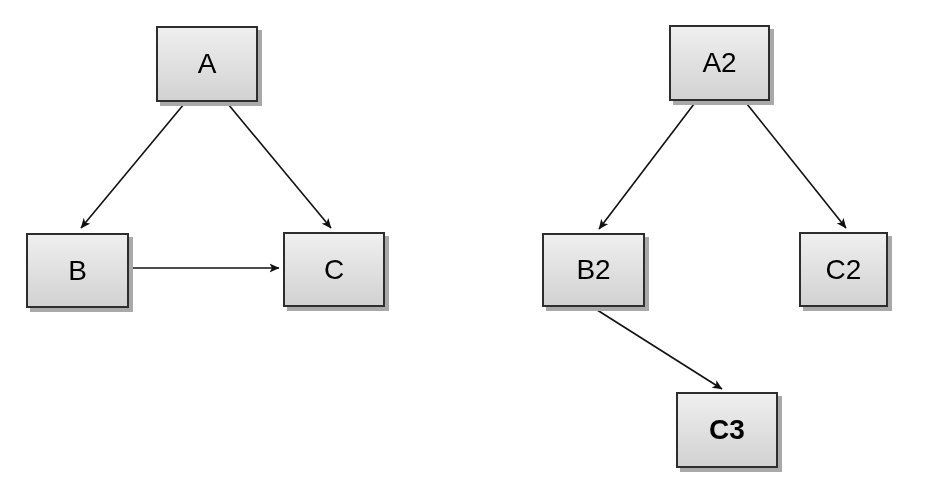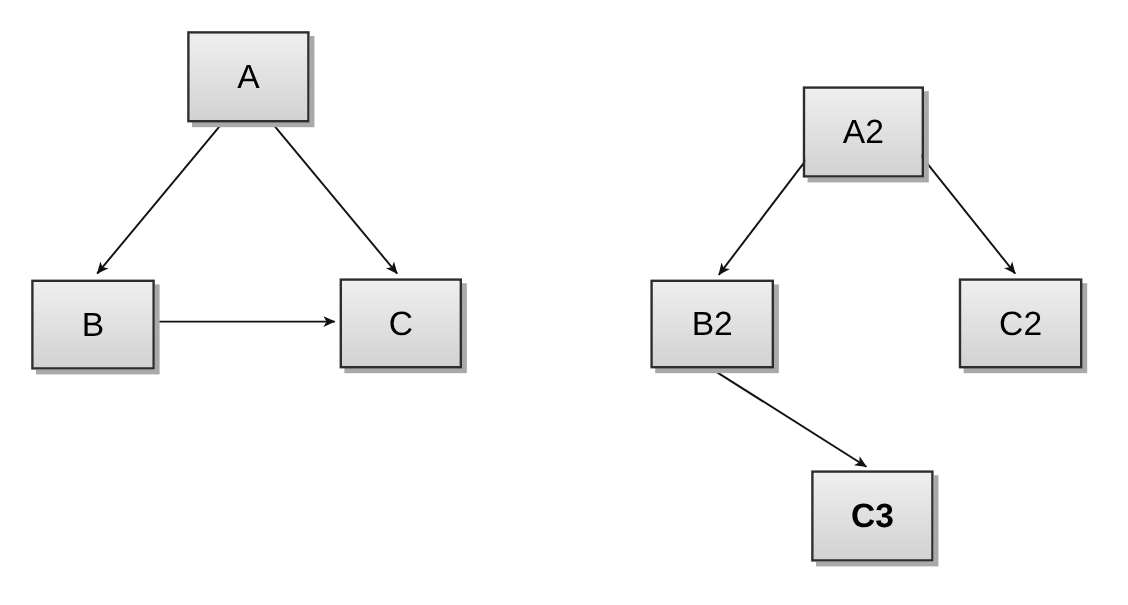--- a/index.html
+++ b/index.html
@@ -62,26 +62,26 @@
   <div id="nodes">
       <div class="node" style="left: 156px; top: 26px; width: 102px; height: 76px;">
         <span class="node-label">A</span>
       </div>
       <div class="node" style="left: 26px; top: 233px; width: 103px; height: 75px;">
         <span class="node-label">B</span>
       </div>
       <div class="node" style="left: 283px; top: 232px; width: 102px; height: 75px;">
         <span class="node-label">C</span>
       </div>
-      <div class="node" style="left: 669px; top: 25px; width: 101px; height: 76px; margin-top: 47px;">
+      <div class="node" style="left: 669px; top: 25px; width: 101px; height: 76px;">
         <span class="node-label">A2</span>
       </div>
       <div class="node" style="left: 542px; top: 233px; width: 103px; height: 74px; text-align: right;">
         <span class="node-label">B2</span>
       </div>
-      <div class="node" style="left: 799px; top: 232px; width: 103px; height: 75px;">
+      <div class="node" style="left: 799px; top: 232px; width: 89px; height: 75px;">
         <span class="node-label">C2</span>
       </div>
       <div class="node" style="left: 676px; top: 392px; width: 102px; height: 76px; font-weight: bold;">
         <span class="node-label">C3</span>
       </div>
     </div>
 </div>
 
 </body></html>

